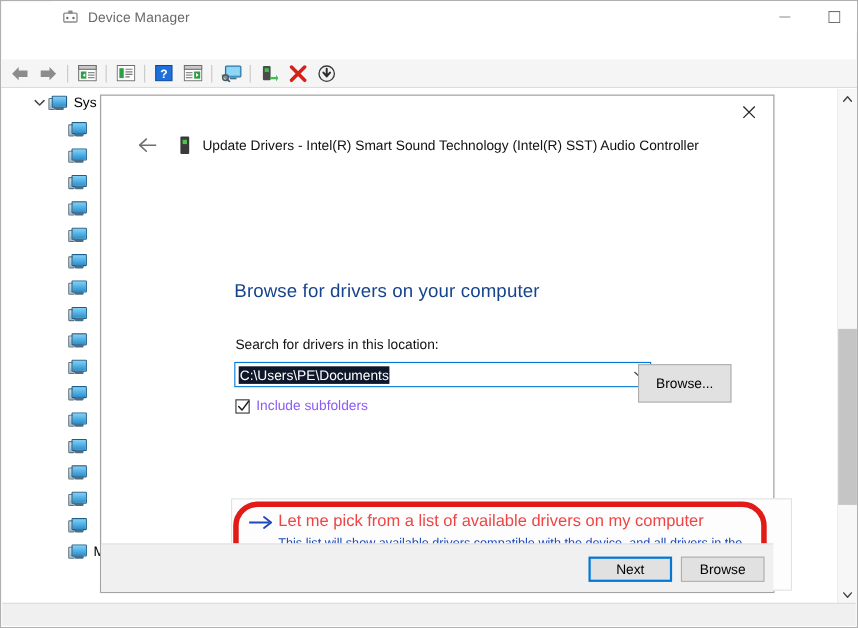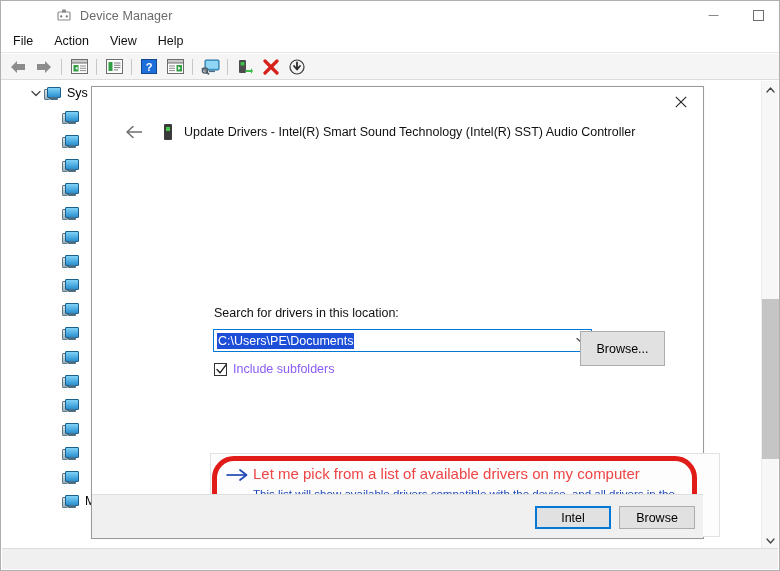--- a/index.html
+++ b/index.html
@@ -176,21 +176,21 @@
   }
   .combo {
     position: absolute; left: 121px; top: 242px;
     width: 379px; height: 23px;
     background: #ffffff;
     border: 1px solid #0078d7;
     display: flex; align-items: center;
   }
   .combo-text {
     font-size: 12.5px; color: #ffffff;
-    background: #1d4ed8;
+    background: #0f172a;
     margin-left: 3px; padding: 1px 1px 1px 1px;
     white-space: nowrap;
   }
   .combo-caret {
     position: absolute; right: 4px; top: 0; height: 21px;
     display: flex; align-items: center; color: #4a4a4a;
   }
   .btn {
     font-size: 12.5px; color: #000;
     background: #e1e1e1;
@@ -282,26 +282,20 @@
       </div>
       <div class="wc">
         <svg width="11" height="11" viewBox="0 0 11 11">
             <line x1="0.5" y1="0.5" x2="10.5" y2="10.5" stroke="#8a8a8a" stroke-width="1"></line>
             <line x1="10.5" y1="0.5" x2="0.5" y2="10.5" stroke="#8a8a8a" stroke-width="1"></line>
           </svg>
       </div>
     </div>
   </div>
 
-  <div class="menubar">
-    <div class="menuitem">File</div>
-    <div class="menuitem">Action</div>
-    <div class="menuitem">View</div>
-    <div class="menuitem">Help</div>
-  </div>
 
   <div class="toolbar">
     <div style="width:4px"></div>
     <div class="tb-btn">
       <svg width="18" height="14" viewBox="0 0 18 14">
         <path d="M8 1 L2 7 L8 13 L8 10 L16 10 L16 4 L8 4 Z" fill="#8c8c8c"></path>
       </svg>
     </div>
     <div class="tb-btn">
       <svg width="18" height="14" viewBox="0 0 18 14">
@@ -551,20 +545,21 @@
           <path d="M8 1.5 L2 7 L8 12.5" fill="none" stroke="#6d6d6d" stroke-width="1.5" stroke-linecap="round" stroke-linejoin="round"></path>
         </svg>
       </div>
       <div class="hdr-icon">
         <div class="body"></div>
           <div class="led"></div>
       </div>
       <div class="dlg-title-text">Update Drivers - Intel(R) Smart Sound Technology (Intel(R) SST) Audio Controller</div>
     </div>
 
+    <div class="dlg-h1">Browse for drivers on your computer</div>
 
     <div class="lbl-search">Search for drivers in this location:</div>
 
     <div class="combo">
       <span class="combo-text" placeholder="">C:\Users\PE\Documents</span>
       <span class="combo-caret">
         <svg width="11" height="7" viewBox="0 0 11 7">
             <path d="M1 1.5 L5.5 5.5 L10 1.5" fill="none" stroke="#4a4a4a" stroke-width="1.2" stroke-linecap="round" stroke-linejoin="round"></path>
           </svg>
       </span>
@@ -586,18 +581,18 @@
       <svg width="22" height="14" viewBox="0 0 22 14">
         <line x1="0.5" y1="7" x2="19" y2="7" stroke="#1f49b5" stroke-width="1.7"></line>
         <path d="M14 2 L20.5 7 L14 12" fill="none" stroke="#1f49b5" stroke-width="1.7" stroke-linecap="round" stroke-linejoin="round"></path>
       </svg>
     </div>
     <div class="opt-title">Let me pick from a list of available drivers on my computer</div>
     <div class="opt-desc">This list will show available drivers compatible with the device, and all drivers in the same category as the device.</div>
     <div class="red-oval"></div>
 
     <div class="dlg-footer">
-      <div class="btn btn-next">Intel</div>
+      <div class="btn btn-next">Next</div>
       <div class="btn btn-cancel">Browse</div>
     </div>
 
   </div>
 </div>
 
 </body></html>

